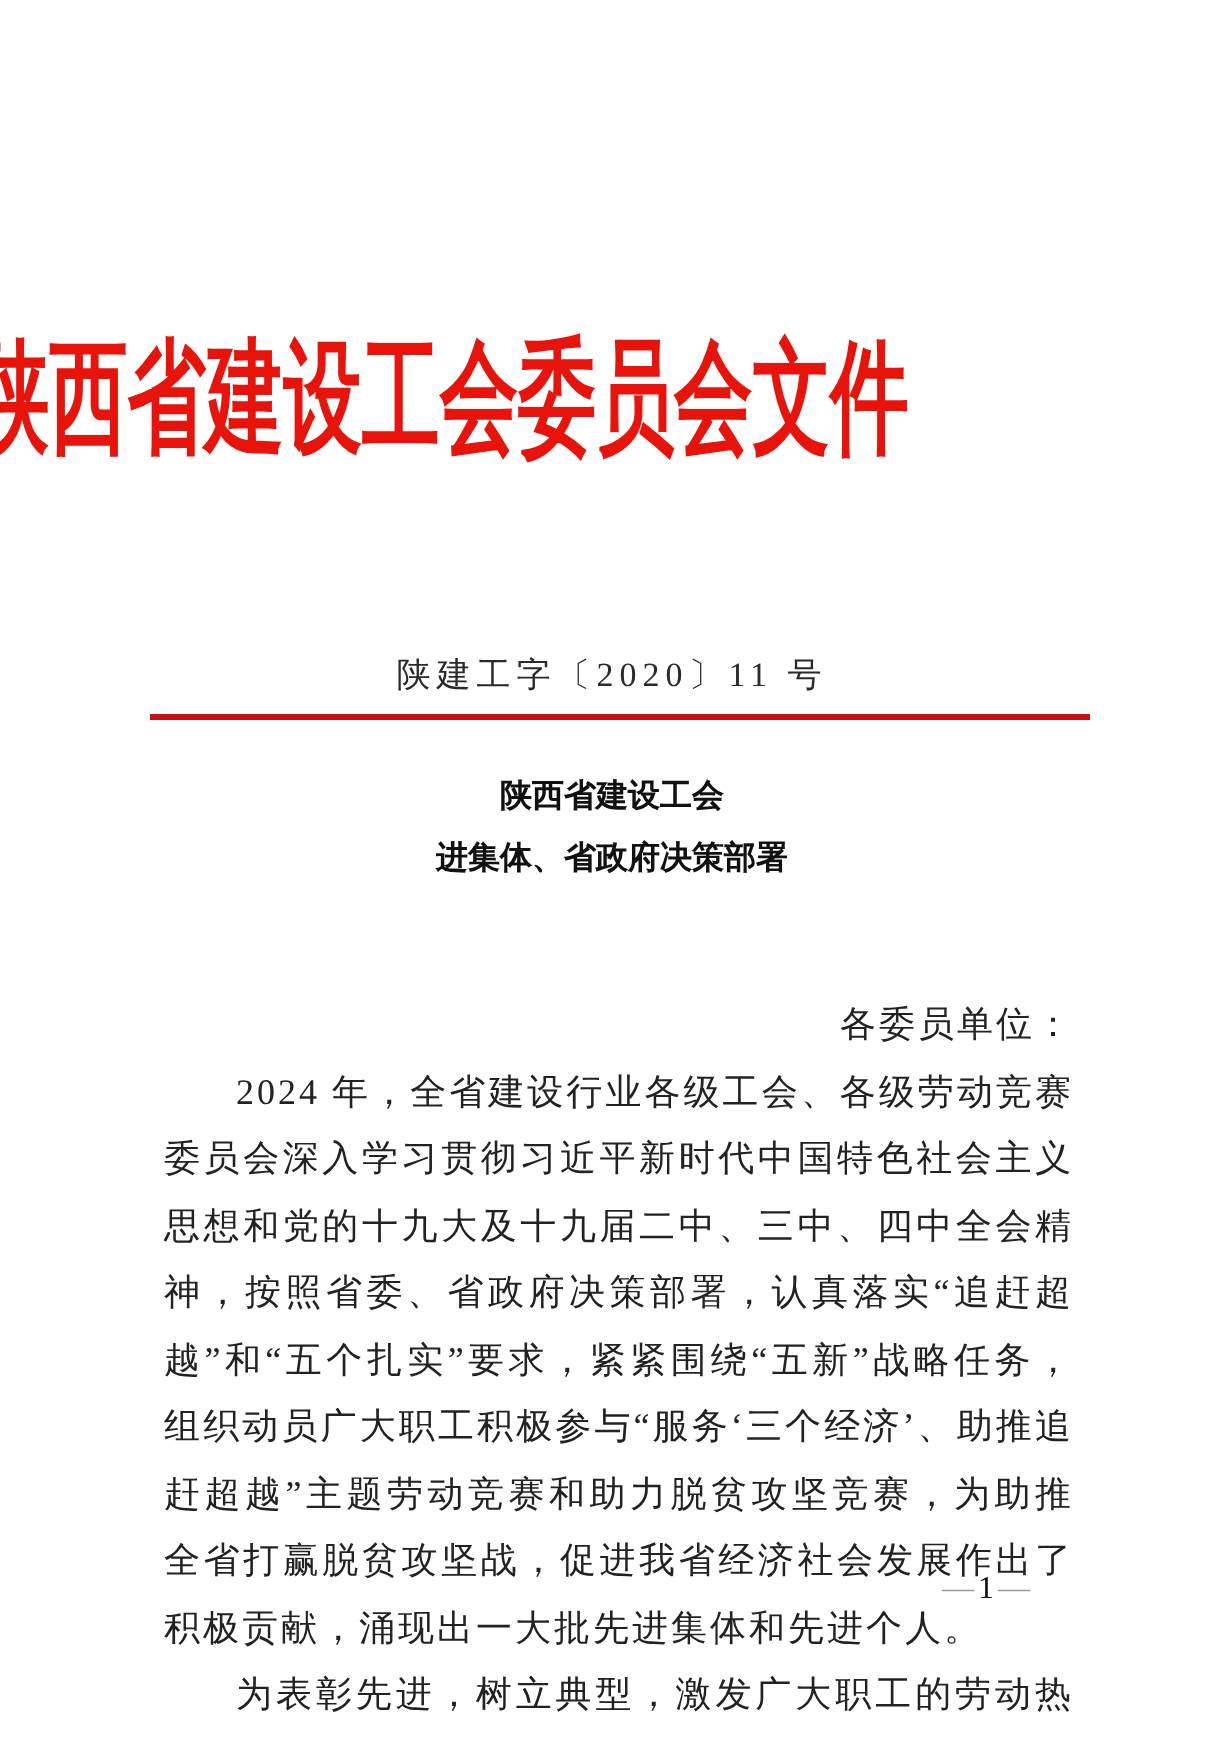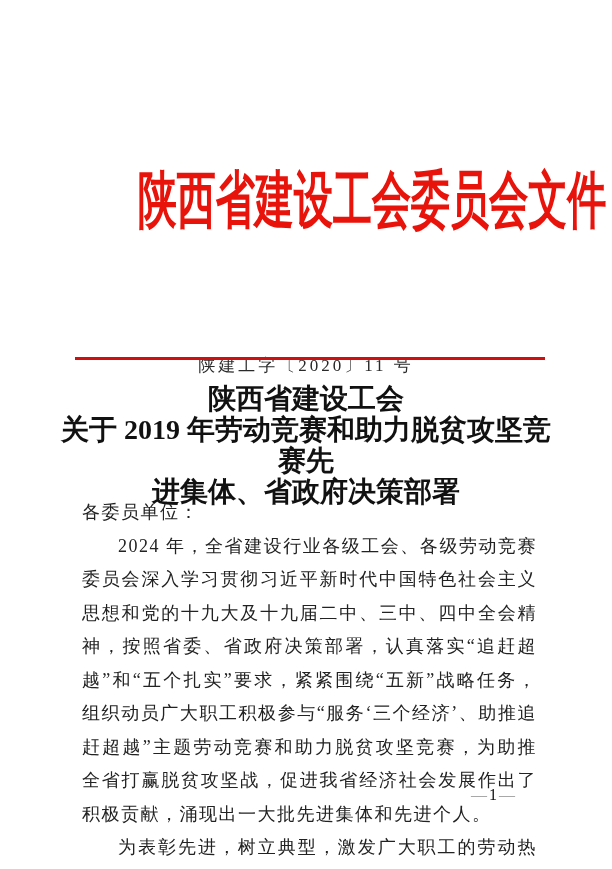--- a/index.html
+++ b/index.html
@@ -17,21 +17,21 @@
   }
   
   .banner {
     position: absolute;
     top: 150px;
     left: 0;
     width: 592px;
     height: 100px;
     display: flex;
     align-items: center;
-    justify-content: flex-start;
+    justify-content: flex-end;
   }
   .banner-text {
     font-family: "Liberation Sans", "DejaVu Sans", sans-serif;
     font-weight: bold;
     font-size: 62px;
     line-height: 1;
     color: #e8140c;
     white-space: nowrap;
     letter-spacing: 0px;
     transform: scaleX(0.63);
@@ -40,56 +40,56 @@
   
   .doc-number {
     position: absolute;
     top: 326px;
     left: 0;
     width: 612px;
     text-align: center;
     font-size: 17px;
     letter-spacing: 3px;
     color: #2a2a2a;
-    margin-top: 28px;
   }
   
   .red-rule {
     position: absolute;
     top: 357px;
     left: 75px;
     width: 470px;
     height: 3px;
     background: #d01010;
   }
   
   .doc-title {
     position: absolute;
     top: 383px;
     left: 60px;
     width: 492px;
     text-align: center;
     font-weight: bold;
-    font-size: 28px;
+    font-size: 16px;
     line-height: 31px;
     color: #111111;
   }
   
   .body-block {
     position: absolute;
     top: 496px;
     left: 82px;
     width: 455px;
     font-size: 18px;
     line-height: 33.5px;
     color: #222222;
     letter-spacing: 1.5px;
   }
   .salutation {
     margin: 0;
+    text-align: right;
   }
   .para {
     margin: 0;
     text-indent: 2em;
     text-align: justify;
   }
   
   .page-number {
     position: absolute;
     top: 786px;
@@ -110,21 +110,20 @@
   <div class="banner">
     <div class="banner-text">陕西省建设工会委员会文件</div>
   </div>
 
   <div class="doc-number">陕建工字〔2020〕11 号</div>
 
   <div class="red-rule"></div>
 
   <div class="doc-title">
     <div>陕西省建设工会</div>
-    <div>关于 2019 年劳动竞赛和助力脱贫攻坚竞赛先</div>
     <div>进集体、省政府决策部署</div>
   </div>
 
   <div class="body-block">
     <p class="salutation">各委员单位：</p>
     <p class="para">2024 年，全省建设行业各级工会、各级劳动竞赛委员会深入学习贯彻习近平新时代中国特色社会主义思想和党的十九大及十九届二中、三中、四中全会精神，按照省委、省政府决策部署，认真落实“追赶超越”和“五个扎实”要求，紧紧围绕“五新”战略任务，组织动员广大职工积极参与“服务‘三个经济’、助推追赶超越”主题劳动竞赛和助力脱贫攻坚竞赛，为助推全省打赢脱贫攻坚战，促进我省经济社会发展作出了积极贡献，涌现出一大批先进集体和先进个人。</p>
     <p class="para">为表彰先进，树立典型，激发广大职工的劳动热情和创造活</p>
   </div>
 
   <div class="page-number">

